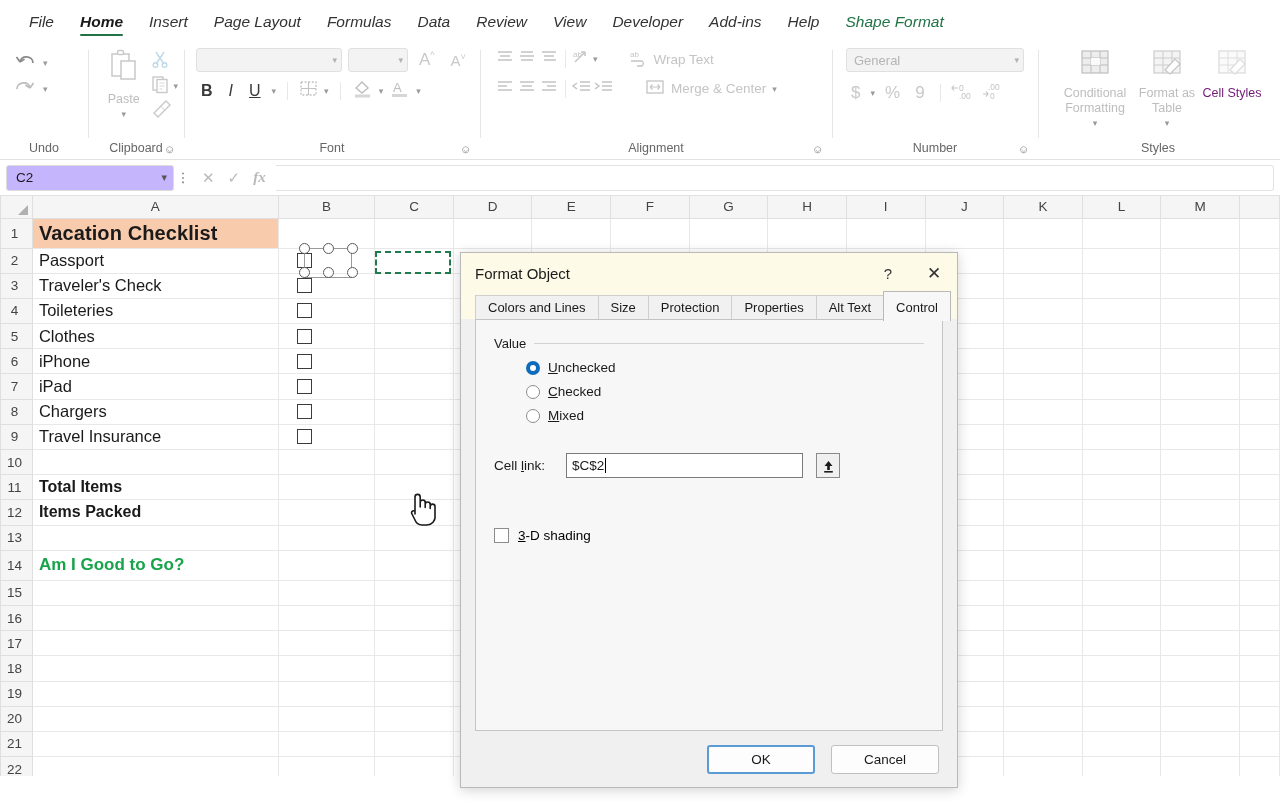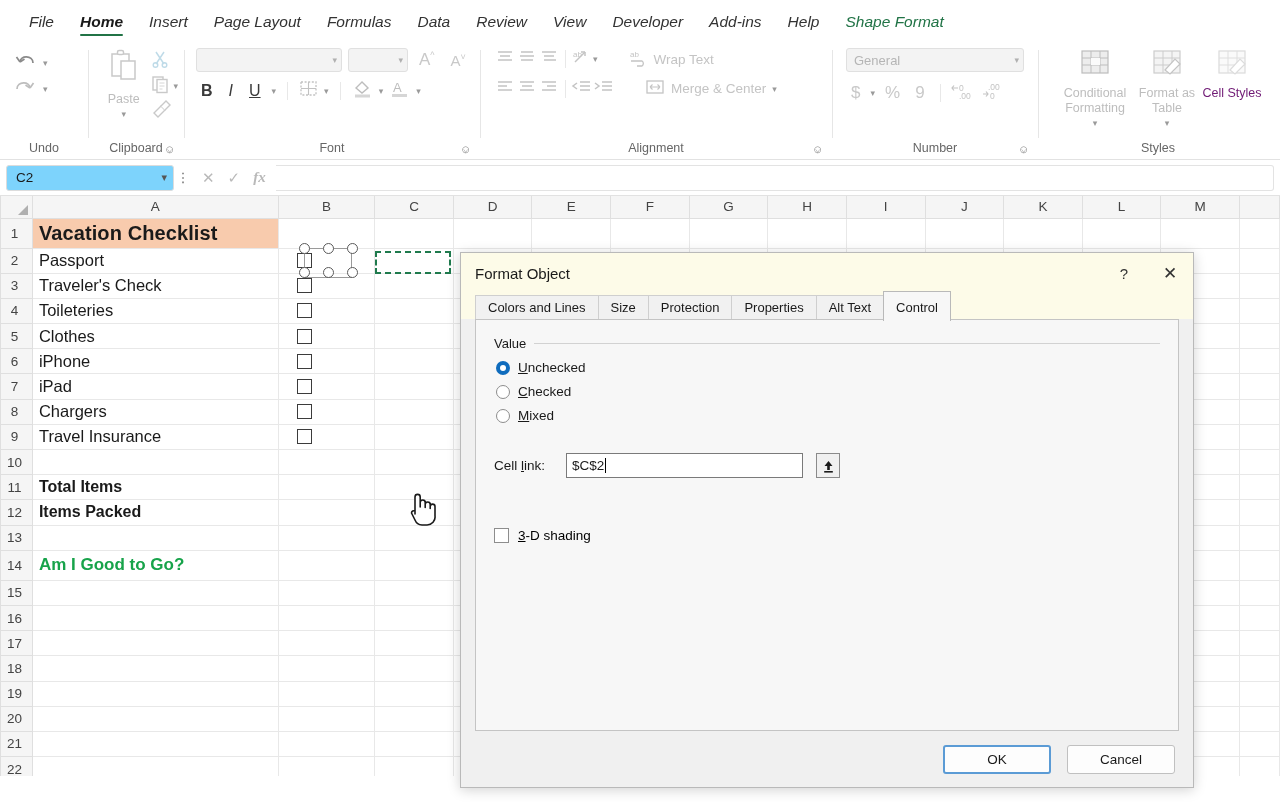--- a/index.html
+++ b/index.html
@@ -106,21 +106,21 @@
 
   
   .fbar {
     height: 36px; display: flex; align-items: center;
     background: #ffffff; padding: 0 6px; gap: 0px;
     border-bottom: 1px solid #e2e2e2;
   }
   .namebox {
     width: 168px; height: 26px; border: 1px solid #dcdcdc; border-radius: 3px;
     display: flex; align-items: center; justify-content: space-between;
-    padding: 0 6px 0 9px; font-size: 13.5px; color: #1a1a1a; background:#7dd3fc;
+    padding: 0 6px 0 9px; font-size: 13.5px; color: #1a1a1a; background:#c4b5fd;
   }
   .namebox .cc { font-size: 11px; color: #555; }
   .dots { width: 18px; text-align:center; color:#666; font-size: 13px; letter-spacing:0; }
   .fb-icons { display: flex; align-items: center; gap: 13px; padding: 0 10px; }
   .fb-icons span { font-size: 15px; color: #b9b9b9; }
   .fx { font-style: italic; font-weight: 700; color: #333; font-family: "Liberation Serif", serif; font-size: 17px;}
   .finput { flex: 1; height: 26px; border: 1px solid #e3e3e3; border-left:none; border-radius: 0 3px 3px 0; background: #fff; }
 
   
   .grid-wrap { position: relative; height: 580px; overflow: hidden; background:#fff; }
@@ -206,21 +206,21 @@
     margin-right: -1px; position: relative; top: 1px;
   }
   .dtab.active { background: #f7f7f7; border-color:#b9b9b9; padding-top:8px; padding-bottom:6px; top:2px; z-index:2;}
   .dlg-page {
     background: #f7f7f7; border: 1px solid #c4c4c4;
     margin: 0 14px; height: 412px; padding: 16px 18px;
     position: relative;
   }
   .fieldset-lbl { font-size: 13px; color: #1a1a1a; }
   .valuegroup { position: relative; }
-  .radio-row { display: flex; align-items: center; gap: 8px; margin: 9px 0 0 2px; }
+  .radio-row { display: flex; align-items: center; gap: 8px; margin: 9px 0 0 32px; }
   .radio {
     width: 14px; height: 14px; border-radius: 50%;
     border: 1px solid #8d8d8d; background: #fff; flex: none; position: relative;
   }
   .radio.on { border: none; background: #0f6cbd; }
   .radio.on::after {
     content:""; position:absolute; left:4px; top:4px; width:6px; height:6px;
     border-radius:50%; background:#fff;
   }
   .radio-lbl { font-size: 13.5px; color: #1a1a1a; }
@@ -992,21 +992,21 @@
 
   <div class="cursor-hand" style="left:404px; top:292px;">
     <svg width="34" height="40" viewBox="0 0 34 40">
       <path d="M11 26 L11 9 a2.6 2.6 0 0 1 5.2 0 L16.2 19 L16.2 14.5 a2.5 2.5 0 0 1 5 0 L21.2 19.5
                L21.2 16.5 a2.5 2.5 0 0 1 5 0 L26.2 20.5 L26.2 18.5 a2.4 2.4 0 0 1 4.8 0
                L31 28 a8 8 0 0 1 -8 9 L18 37 a8 8 0 0 1 -7 -5 L7.5 25 a2.4 2.4 0 0 1 3.5 -2 Z" fill="#ffffff" stroke="#1a1a1a" stroke-width="1.6" stroke-linejoin="round"></path>
     </svg>
   </div>
 </div>
 
-<div class="dlgbox" style="left:460px; top:252px; width:734px; height:536px;">
+<div class="dlgbox" style="left:460px; top:252px; width:498px; height:536px;">
 
   <div class="dlg-title">
     <span class="t">Format Object</span>
     <span class="dlg-btn">?</span>
     <span class="dlg-btn close">✕</span>
   </div>
 
   <div class="tabstrip">
     <div class="dtab">Colors and Lines</div>
     <div class="dtab">Size</div>

